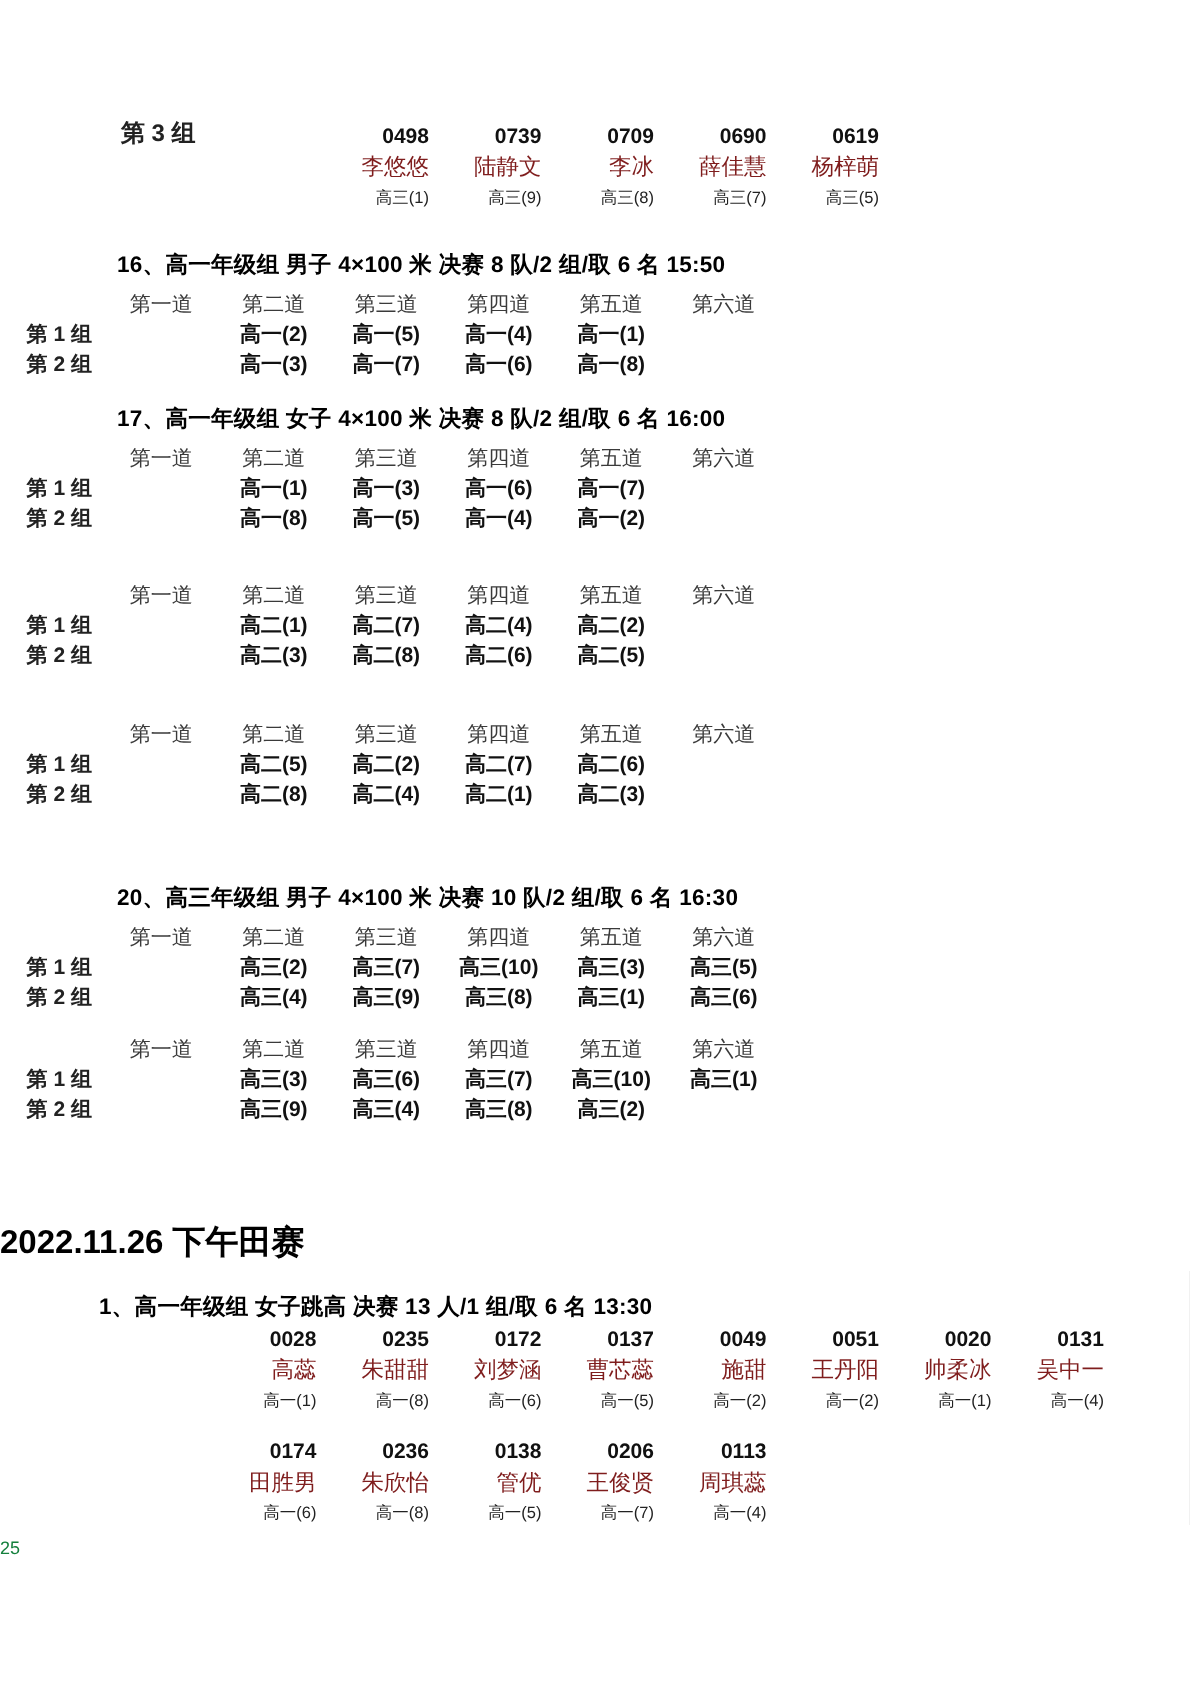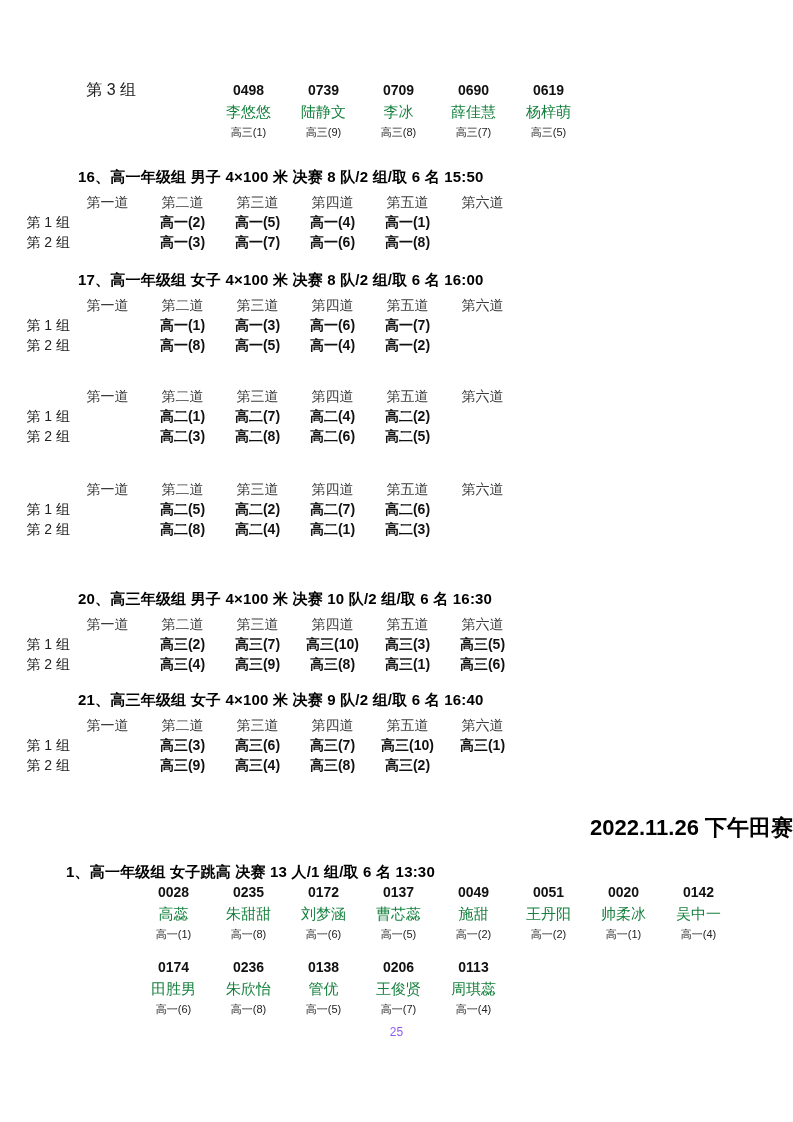--- a/index.html
+++ b/index.html
@@ -14,56 +14,56 @@
   }
   .abs { position: absolute; left: 0; width: 100%; }
 
   
   .ath-grid {
     display: grid;
     grid-template-columns: 70px repeat(6, 75px);
     padding-left: 66px;
   }
   .frow { display: grid; grid-template-columns: repeat(8, 75px); padding-left: 136px; }
-  .acell { text-align: center; }
+  .acell { text-align: right; }
   .bib  { display: block; height: 20px; line-height: 20px; font-size: 14px; font-weight: 600; color: #111; }
-  .aname{ display: block; height: 23px; line-height: 23px; font-size: 15px; color: #15803d; }
+  .aname{ display: block; height: 23px; line-height: 23px; font-size: 15px; color: #7f1d1d; }
   .acls { display: block; height: 18px; line-height: 18px; font-size: 11px; color: #222; }
 
   
   .etitle {
     margin: 0 0 4px 12px;
     padding-left: 66px;
     font-size: 15px; font-weight: 700; color: #000;
     height: 22px; line-height: 22px;
     letter-spacing: 0.2px;
   }
   .lrow {
     display: grid;
     grid-template-columns: 70px repeat(6, 75px);
     height: 20px; line-height: 20px;
     font-size: 14px;
   }
-  .glab { text-align: right; padding-left: 9px; color: #222; }
+  .glab { text-align: center; padding-left: 9px; color: #222; font-weight: bold; }
   .lc { text-align: center; }
   .lh { color: #3a3a3a; font-weight: 400; }
   .team { font-weight: 600; color: #111; }
 
   .session-heading {
-    text-align: right;
+    text-align: left;
     font-size: 22px; font-weight: 700; color: #000;
     height: 30px; line-height: 30px;
   }
   .ftitle {
     padding-left: 66px;
     font-size: 15px; font-weight: 700; color: #000;
     height: 20px; line-height: 20px; margin: 0;
     letter-spacing: 0.2px;
   }
-  .pagenum { text-align: center; font-size: 12px; color: #8b5cf6; height: 16px; line-height: 16px; }
+  .pagenum { text-align: left; font-size: 12px; color: #15803d; height: 16px; line-height: 16px; }
 </style>
 </head>
 <body>
 
 <div class="page">
 
   <div class="abs ath-grid" style="top:80px">
     <span class="glab" style="line-height:20px">第 3 组</span>
     <span></span>
     <span class="acell">
@@ -240,21 +240,20 @@
       <span class="lc team"></span>
       <span class="lc team">高三(4)</span>
       <span class="lc team">高三(9)</span>
       <span class="lc team">高三(8)</span>
       <span class="lc team">高三(1)</span>
       <span class="lc team">高三(6)</span>
     </div>
   </section>
 
   <section class="abs" style="top:689px">
-    <h2 class="etitle">21、高三年级组 女子 4×100 米 决赛 9 队/2 组/取 6 名 16:40</h2>
     <div class="lrow">
       <span class="glab"></span>
       <span class="lc lh">第一道</span>
       <span class="lc lh">第二道</span>
       <span class="lc lh">第三道</span>
       <span class="lc lh">第四道</span>
       <span class="lc lh">第五道</span>
       <span class="lc lh">第六道</span>
     </div>
     <div class="lrow">
@@ -311,21 +310,21 @@
       <span class="bib">0051</span>
       <span class="aname">王丹阳</span>
       <span class="acls">高一(2)</span>
     </span>
     <span class="acell">
       <span class="bib">0020</span>
       <span class="aname">帅柔冰</span>
       <span class="acls">高一(1)</span>
     </span>
     <span class="acell">
-      <span class="bib">0142</span>
+      <span class="bib">0131</span>
       <span class="aname">吴中一</span>
       <span class="acls">高一(4)</span>
     </span>
   </div>
 
   <div class="abs frow" style="top:957px">
     <span class="acell">
       <span class="bib">0174</span>
       <span class="aname">田胜男</span>
       <span class="acls">高一(6)</span>

